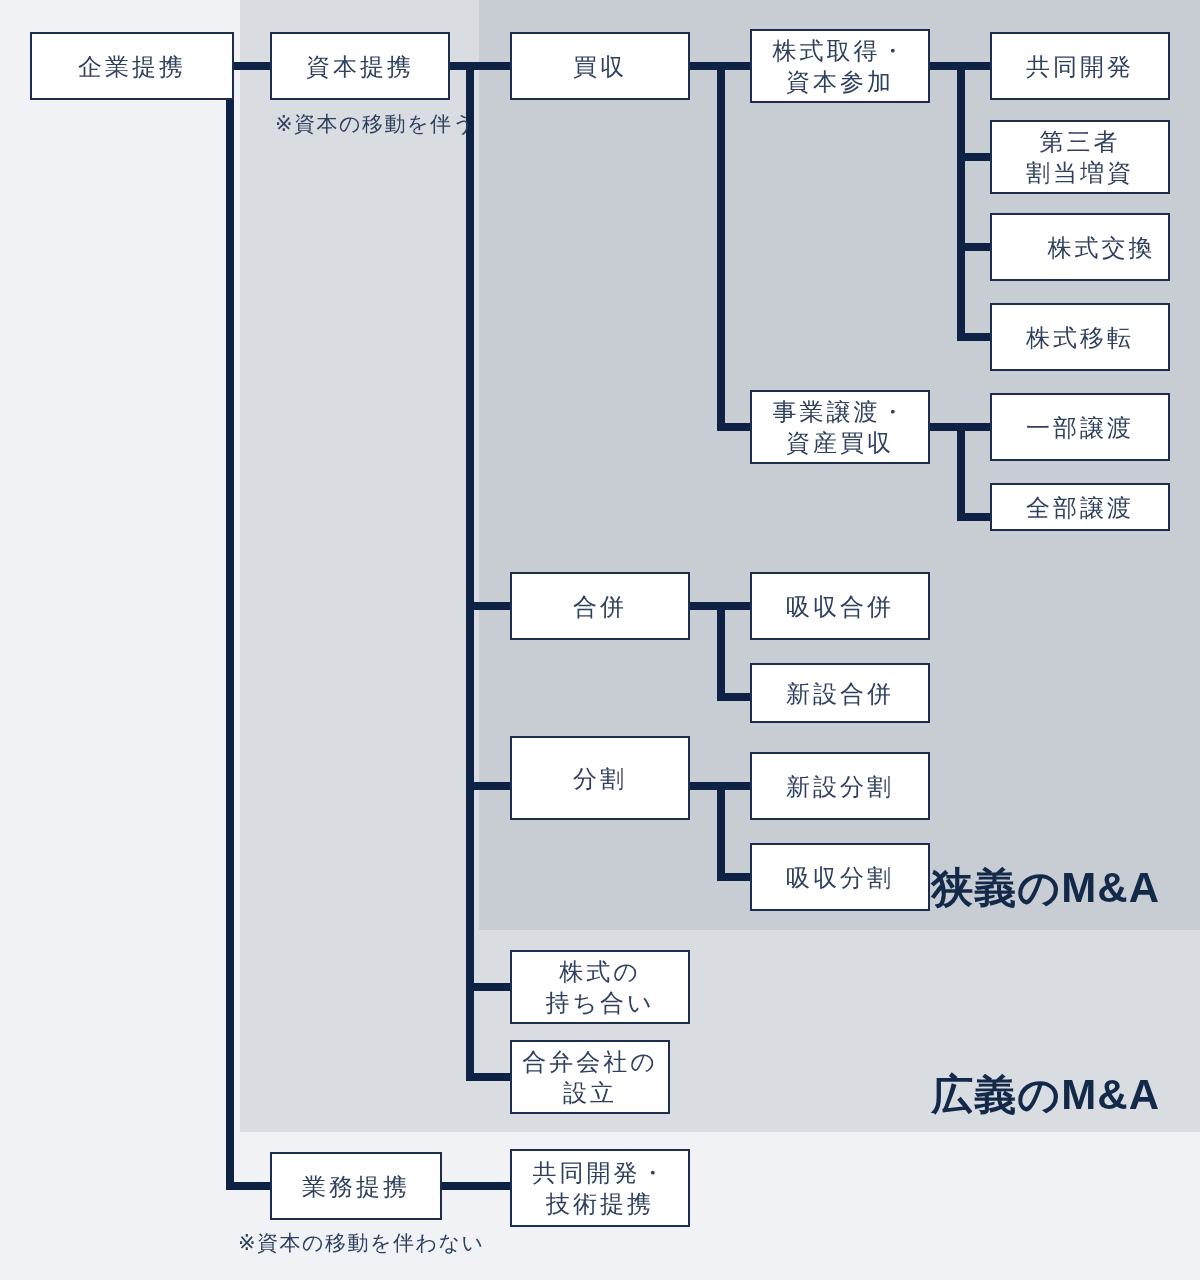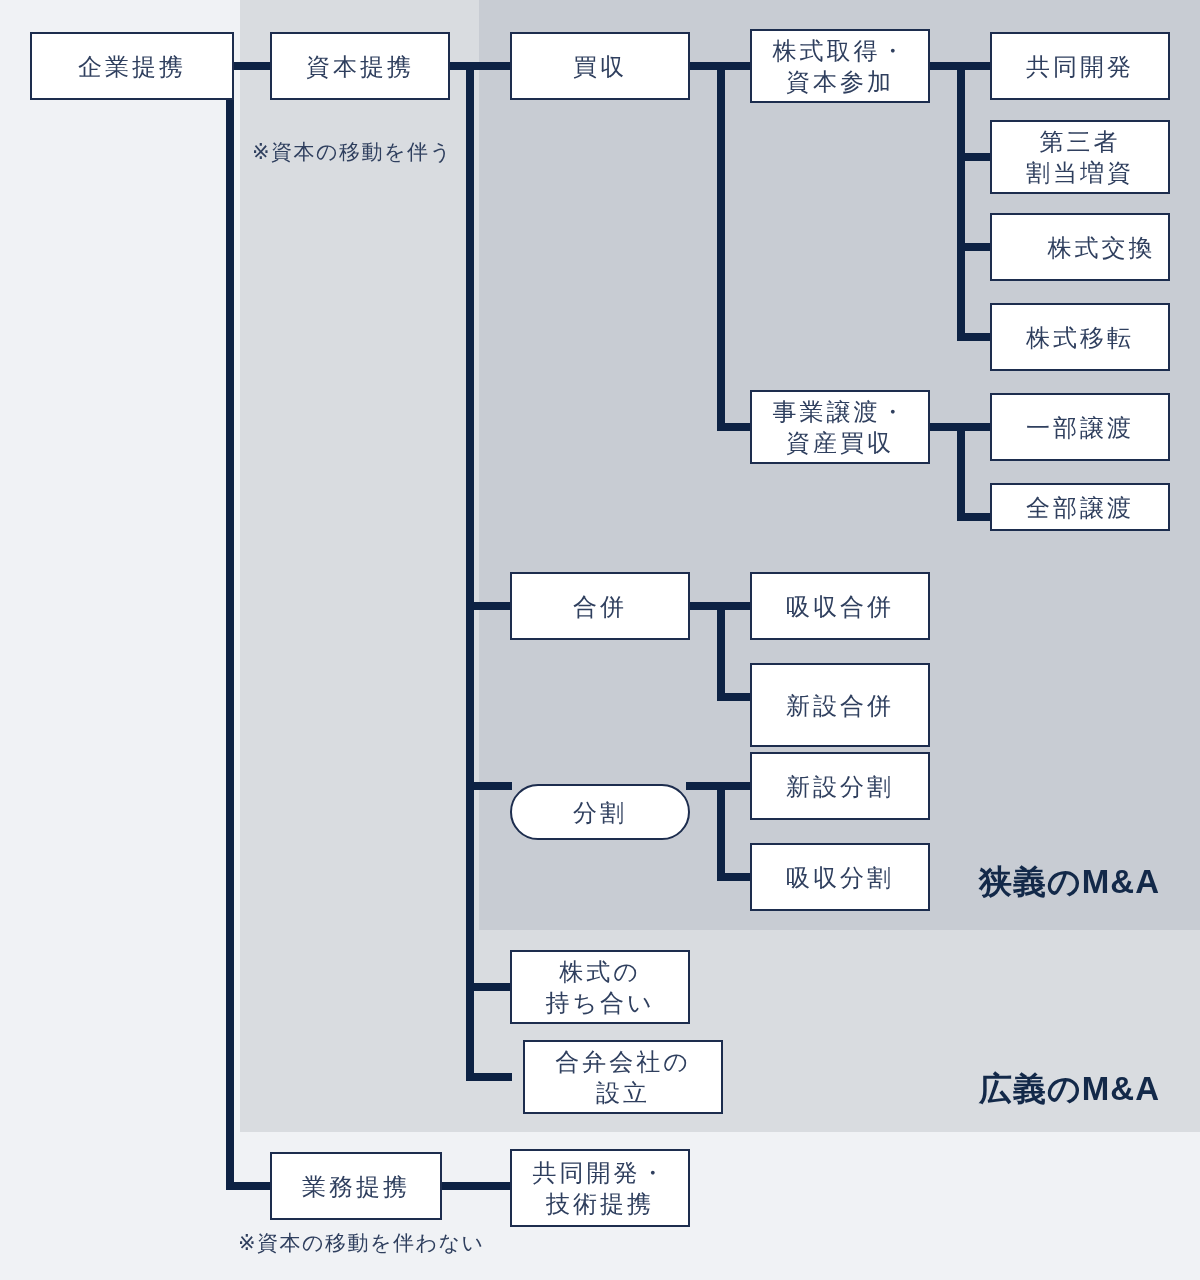--- a/index.html
+++ b/index.html
@@ -70,46 +70,46 @@
   .n3  { left: 750px; top: 29px;   width: 180px; height: 74px; }
   .n4  { left: 990px; top: 32px;   width: 180px; height: 68px; }
   .n5  { left: 990px; top: 120px;  width: 180px; height: 74px; }
   .n6  { left: 990px; top: 213px;  width: 180px; height: 68px; padding-left: 43px; }
   .n7  { left: 990px; top: 303px;  width: 180px; height: 68px; }
   .n8  { left: 750px; top: 390px;  width: 180px; height: 74px; }
   .n9  { left: 990px; top: 393px;  width: 180px; height: 68px; }
   .n10 { left: 990px; top: 483px;  width: 180px; height: 48px; }
   .n11 { left: 510px; top: 572px;  width: 180px; height: 68px; }
   .n12 { left: 750px; top: 572px;  width: 180px; height: 68px; }
-  .n13 { left: 750px; top: 663px;  width: 180px; height: 84px; }
-  .n14 { left: 510px; top: 784px;  width: 180px; height: 56px; border-radius: 32px; }
+  .n13 { left: 750px; top: 663px;  width: 180px; height: 60px; }
+  .n14 { left: 510px; top: 736px;  width: 180px; height: 84px; }
   .n15 { left: 750px; top: 752px;  width: 180px; height: 68px; }
   .n16 { left: 750px; top: 843px;  width: 180px; height: 68px; }
   .n17 { left: 510px; top: 950px;  width: 180px; height: 74px; }
-  .n18 { left: 510px; top: 1040px; width: 200px; height: 74px; margin-left: 13px; }
+  .n18 { left: 510px; top: 1040px; width: 160px; height: 74px; }
   .n19 { left: 270px; top: 1152px; width: 172px; height: 68px; }
   .n20 { left: 510px; top: 1149px; width: 180px; height: 78px; }
 
   .note {
     position: absolute;
     z-index: 2;
     color: #2f3f5e;
     font-size: 21px;
     letter-spacing: 1.5px;
   }
-  .note1 { left: 252px; top: 110px; margin-top: 28px; }
+  .note1 { left: 275px; top: 110px; }
   .note2 { left: 238px; top: 1229px; }
 
   .region-label {
     position: absolute;
     z-index: 2;
     width: 300px;
     text-align: right;
     color: #132949;
-    font-size: 33px;
+    font-size: 42px;
     font-weight: bold;
     letter-spacing: 1px;
   }
   .label-narrow { left: 860px; top: 860px; }
   .label-broad  { left: 860px; top: 1067px; }
 </style>
 </head>
 <body>
 
 <div id="stage">

